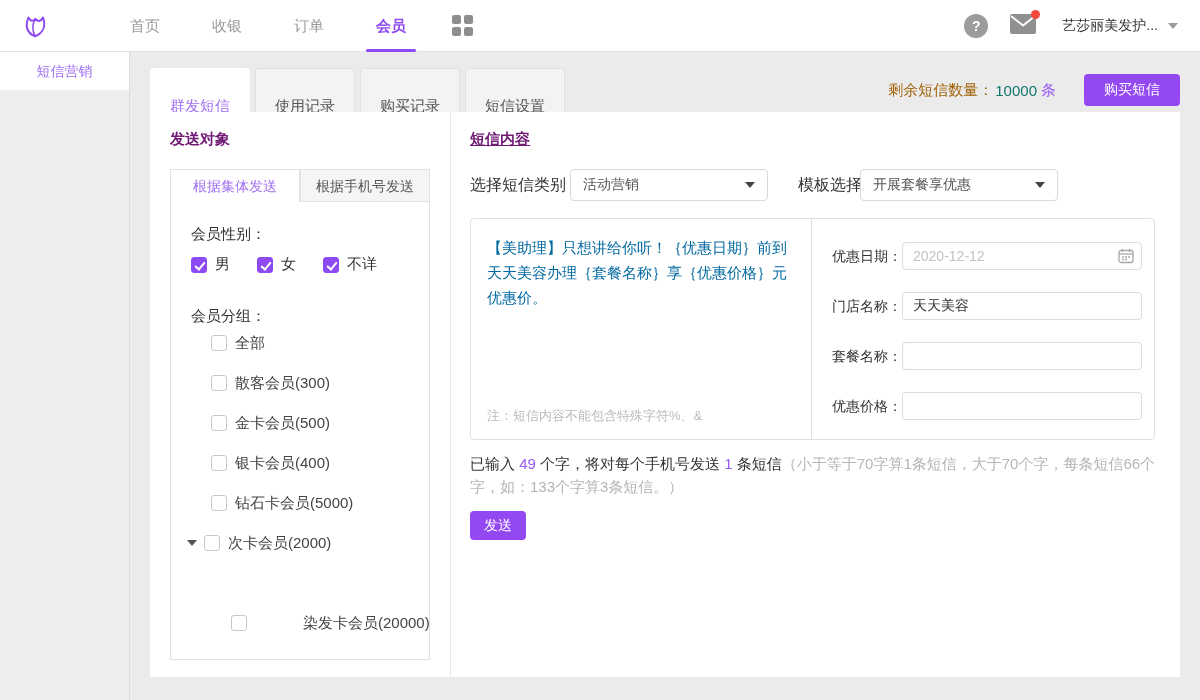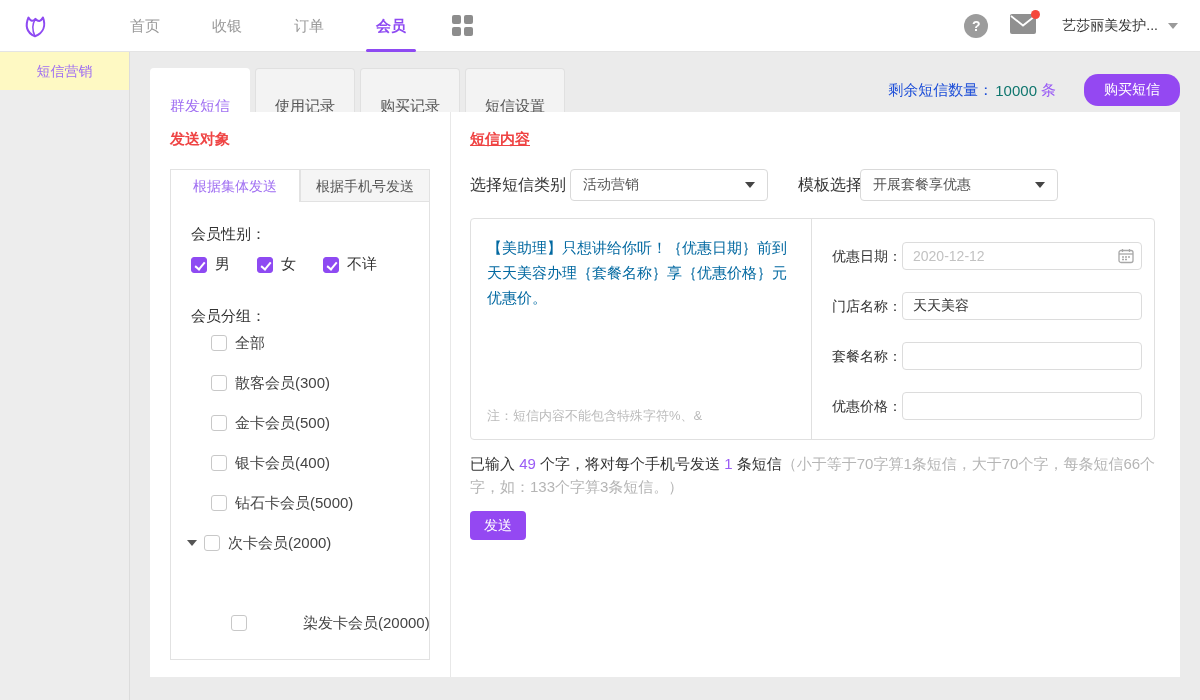--- a/index.html
+++ b/index.html
@@ -18,37 +18,37 @@
   .grid-icon span { width:9px; height:9px; background:#8d8d8d; border-radius:2px; }
   .nav-right { margin-left:auto; display:flex; align-items:center; margin-right:22px; }
   .help-icon { width:24px; height:24px; border-radius:50%; background:#9c9c9c; color:#fff; font-size:14px; font-weight:bold; display:flex; align-items:center; justify-content:center; cursor:pointer; }
   .mail-wrap { position:relative; margin-left:22px; cursor:pointer; }
   .mail-dot { position:absolute; right:-4px; top:-4px; width:9px; height:9px; background:#f5483b; border-radius:50%; }
   .account { margin-left:26px; font-size:14px; color:#333; cursor:pointer; display:flex; align-items:center; }
   .caret-down { margin-left:10px; width:0; height:0; border-left:5px solid transparent; border-right:5px solid transparent; border-top:6px solid #9a9a9a; }
 
   
   .sidebar { position:absolute; left:0; top:52px; width:130px; height:648px; background:#ededed; border-right:1px solid #dcdcdc; }
-  .sidebar-item { height:38px; line-height:38px; background:#fef9c3; color:#a06ff2; font-size:14px; text-align:center; cursor:pointer; }
+  .sidebar-item { height:38px; line-height:38px; background:#ffffff; color:#a06ff2; font-size:14px; text-align:center; cursor:pointer; }
 
   
   .page-tabs { position:absolute; left:150px; top:68px; display:flex; gap:5px; height:44px; }
   .ptab { height:44px; line-height:44px; padding:15px 19px; font-size:15px; color:#555; background:#f3f3f3; border:1px solid #e0e0e0; border-bottom:none; border-radius:4px 4px 0 0; cursor:pointer; }
   .ptab.active { background:#fff; border-color:transparent; color:#a06ff2; }
 
   .balance { position:absolute; right:20px; top:68px; height:44px; display:flex; align-items:center; }
-  .balance-label { font-size:15px; color:#1d4ed8; }
+  .balance-label { font-size:15px; color:#a16207; }
   .balance-count { font-size:15px; color:#0f766e; margin:0 4px 0 2px; }
   .balance-unit { font-size:15px; color:#9a5cf5; }
-  .buy-btn { margin-left:28px; height:32px; padding:0 20px; background:#9448f2; color:#fff; font-size:14px; border:none; border-radius:14px; cursor:pointer; }
+  .buy-btn { margin-left:28px; height:32px; padding:0 20px; background:#9448f2; color:#fff; font-size:14px; border:none; border-radius:4px; cursor:pointer; }
 
   
   .card { position:absolute; left:150px; top:112px; width:1030px; height:565px; background:#fff; }
   .v-divider { position:absolute; left:300px; top:0; width:1px; height:565px; background:#e8e8e8; }
-  .section-title { position:absolute; font-size:15px; font-weight:bold; color:#ef4444; }
+  .section-title { position:absolute; font-size:15px; font-weight:bold; color:#701a75; }
 
   
   .target-tabs { position:absolute; left:20px; top:57px; display:flex; }
   .ttab { width:130px; height:33px; line-height:33px; text-align:center; font-size:14px; color:#555; background:#f5f5f5; border:1px solid #e2e2e2; cursor:pointer; }
   .ttab.active { background:#fff; color:#a06ff2; border-bottom:none; }
   .list-box { position:absolute; left:20px; top:89px; width:260px; height:459px; border:1px solid #e2e2e2; border-top:none; }
   .field-label { font-size:15px; color:#333; }
   .gender-label { position:absolute; left:20px; top:24px; }
   .gender-row { position:absolute; left:20px; top:54px; display:flex; }
   .gender-opt { display:flex; align-items:center; width:66px; cursor:pointer; }

